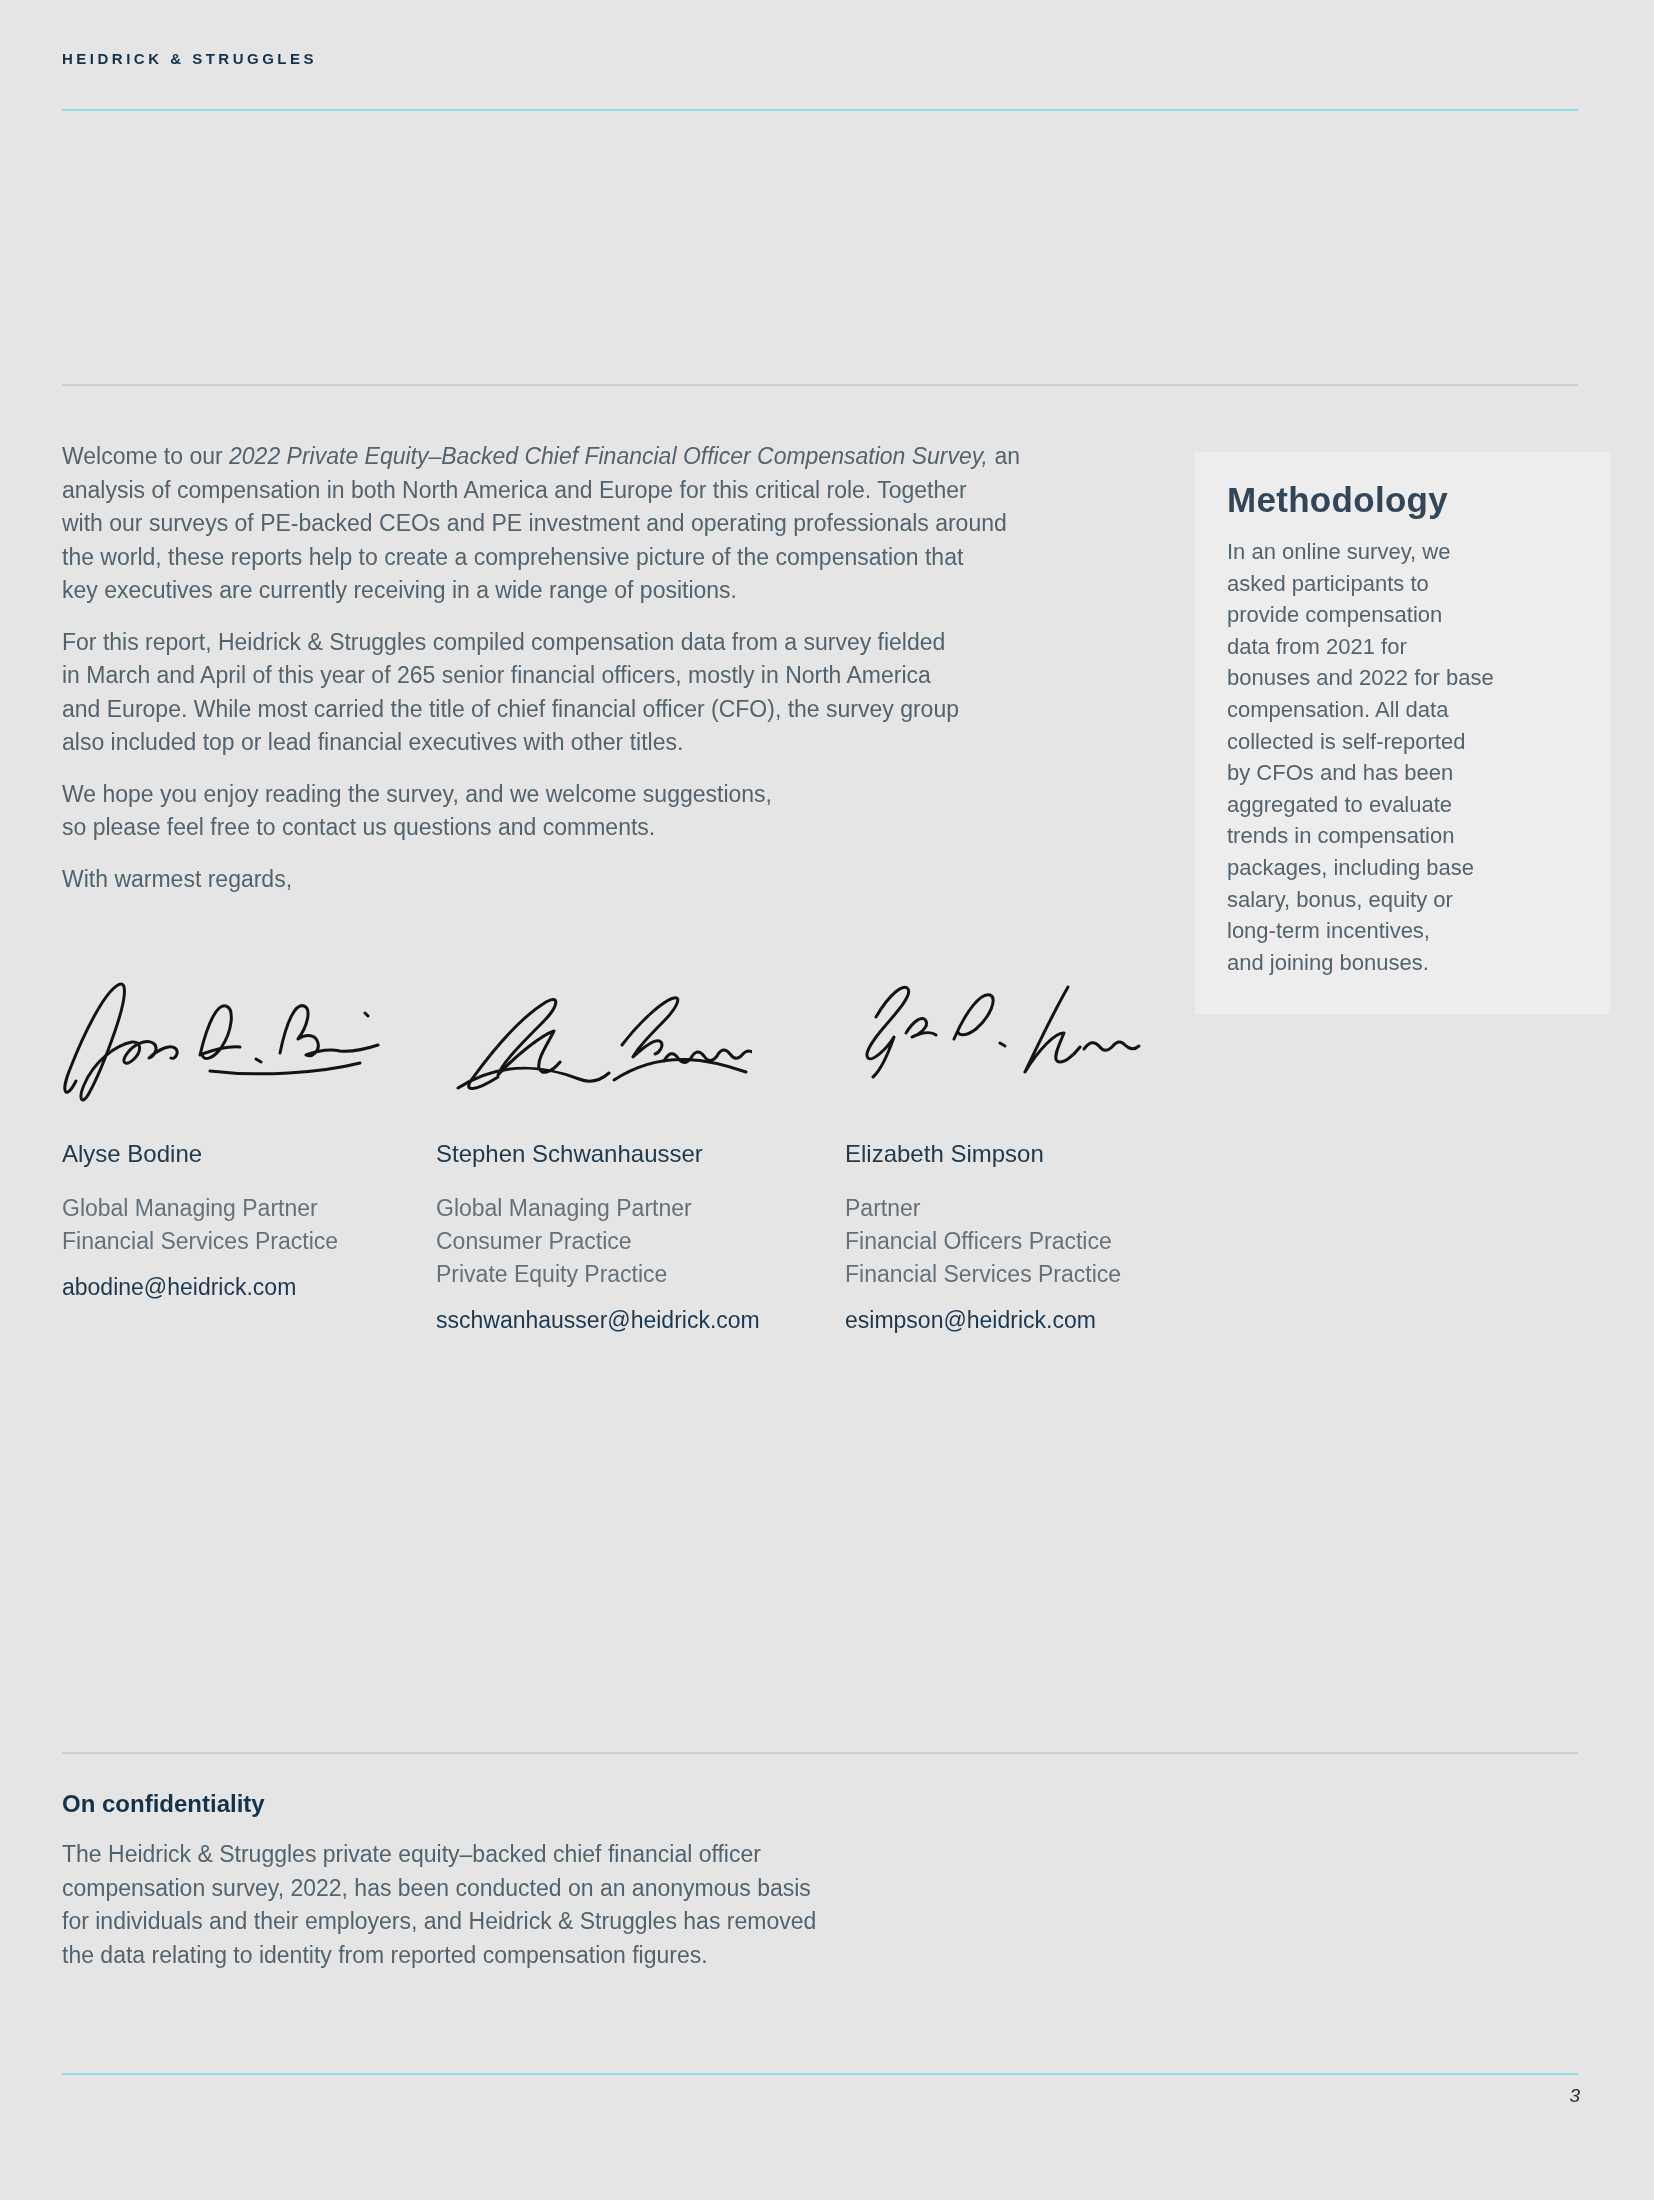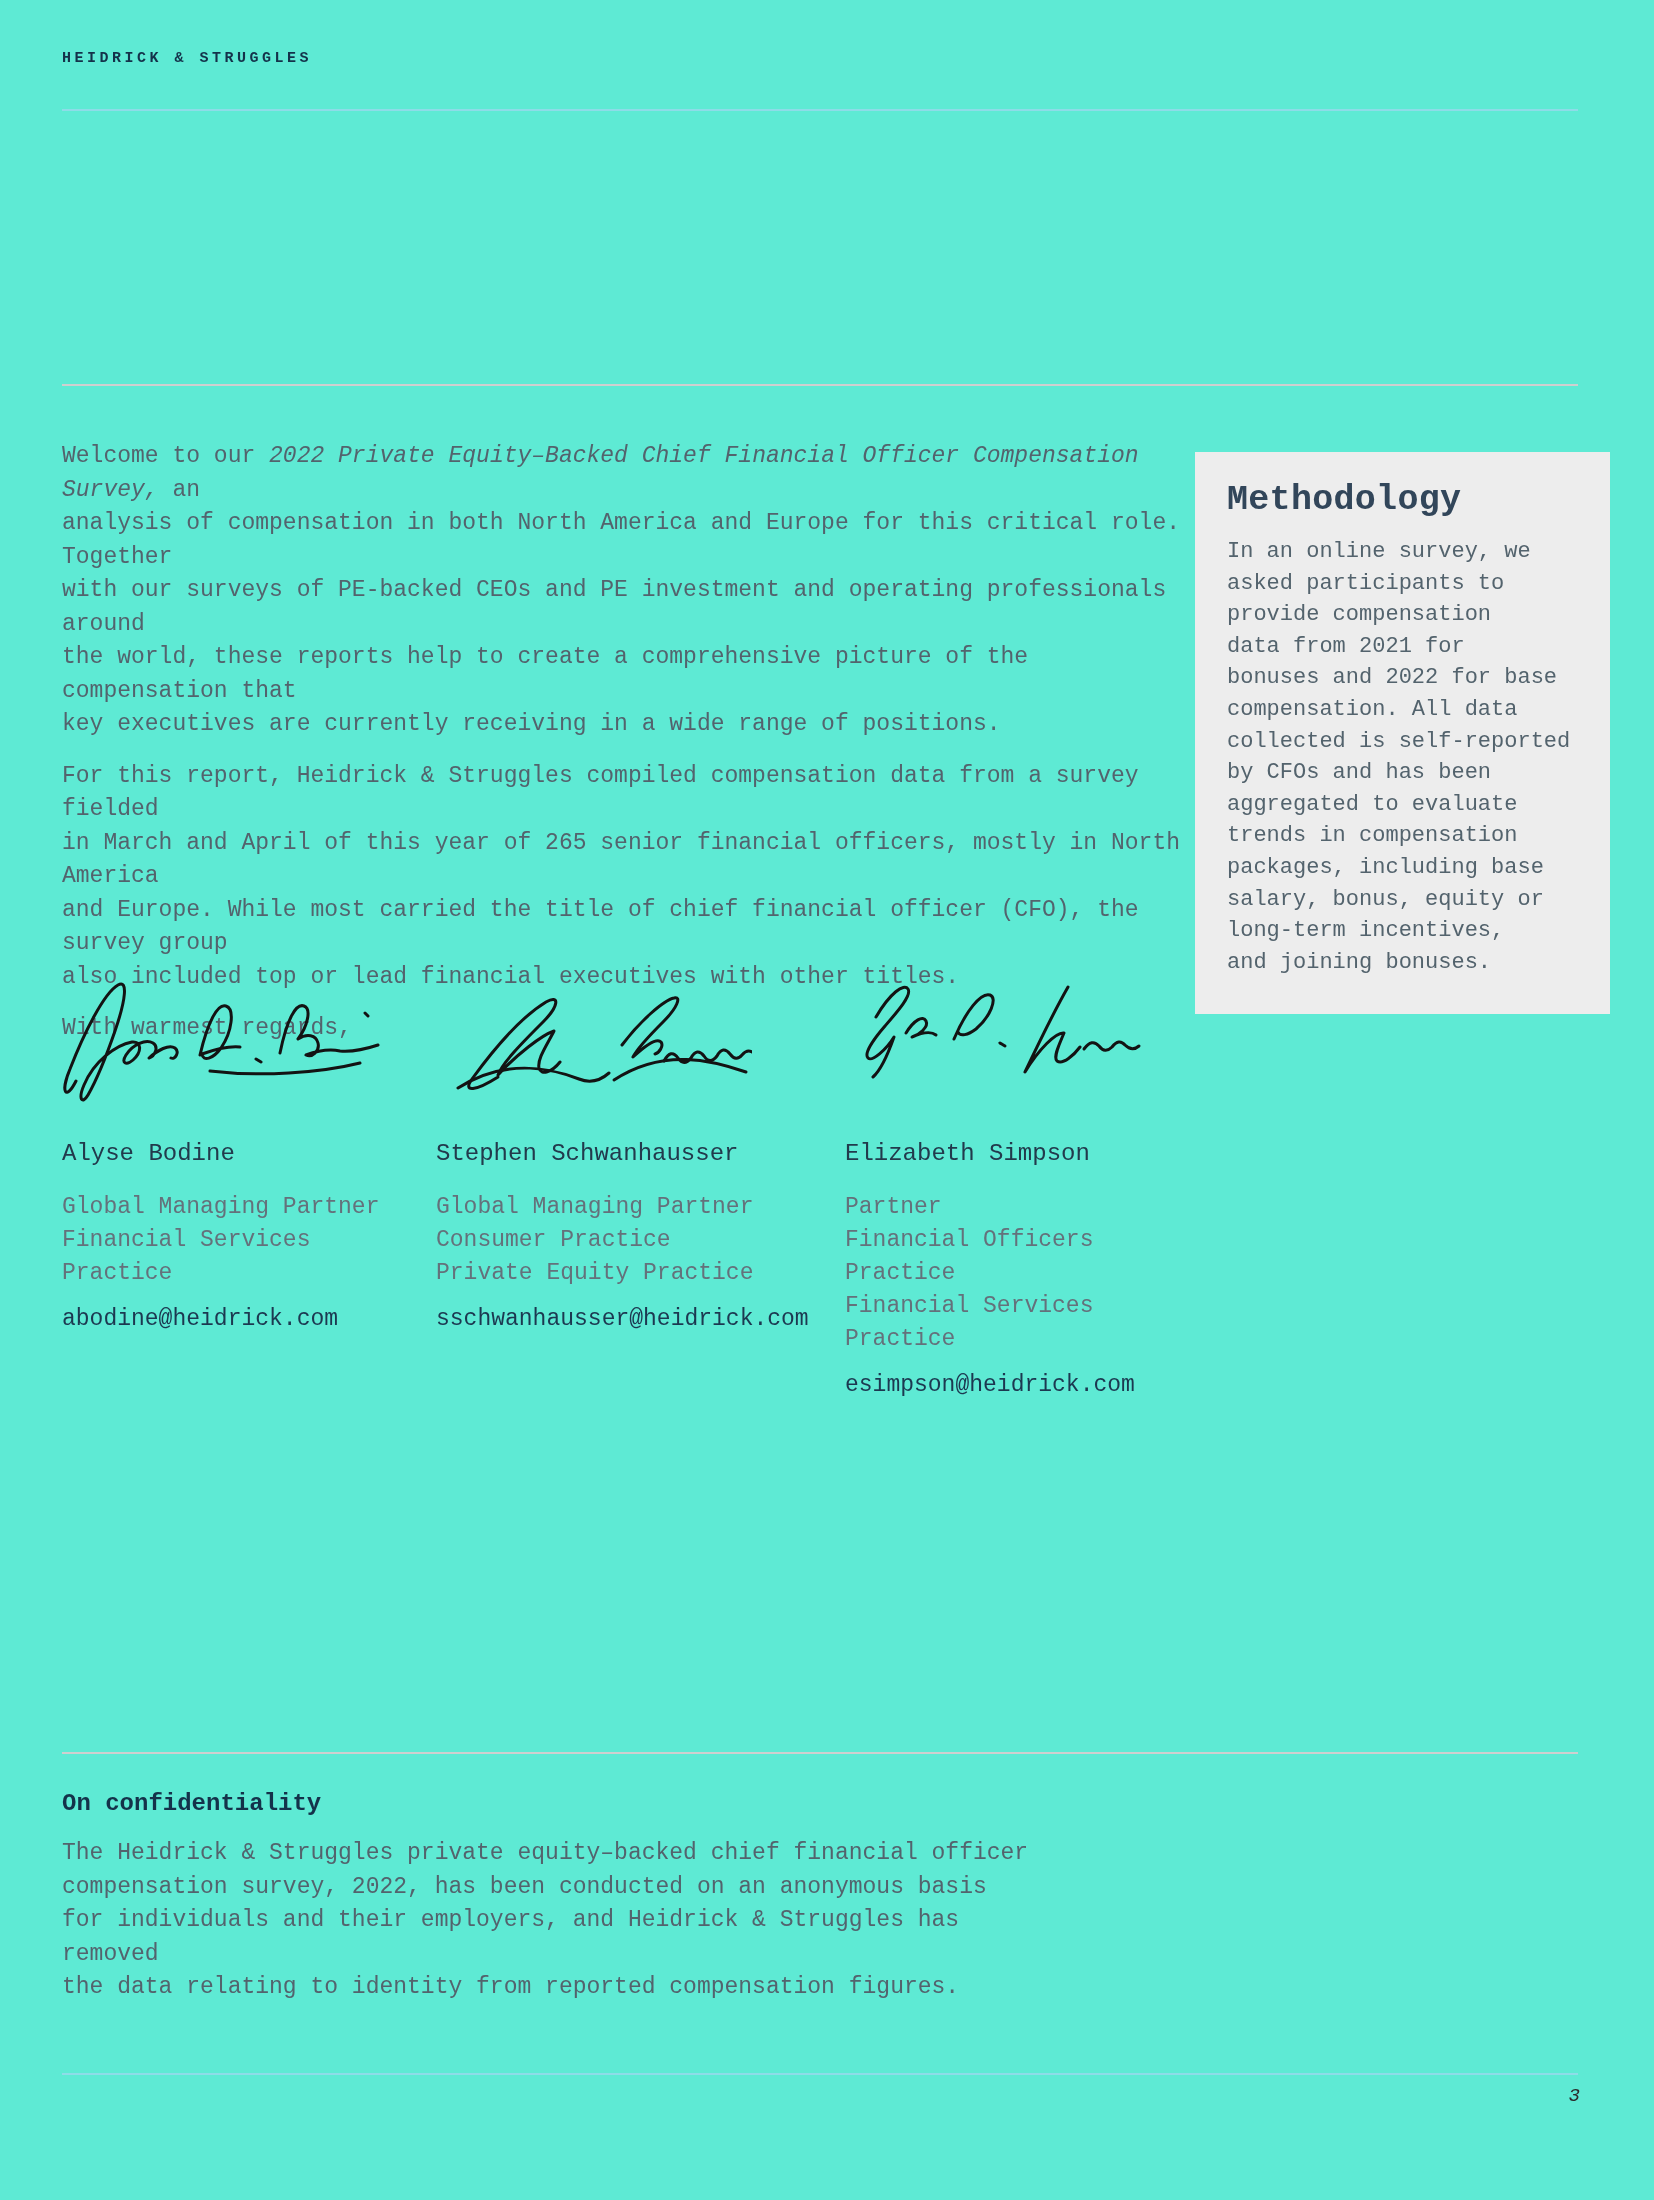--- a/index.html
+++ b/index.html
@@ -1,18 +1,18 @@
 <!DOCTYPE html>
 <html><head>
 <meta charset="utf-8">
 <style>
   html,body{margin:0;padding:0;background:#ffffff;}
   .page{
-    position:relative;width:1654px;height:2200px;background:#5eead4;overflow:hidden;
-    font-family:Liberation Mono, monospace;color:#53636d;
+    position:relative;width:1654px;height:2200px;background:#e5e5e5;overflow:hidden;
+    font-family:Liberation Sans, sans-serif;color:#53636d;
   }
   .brand{
     position:absolute;left:62px;top:50px;
     font-size:15px;font-weight:700;letter-spacing:3.5px;color:#14324a;
   }
   .rule-teal{position:absolute;left:62px;width:1516px;height:2px;background:#8edce8;}
   .rule-teal.top{top:109px;}
   .rule-teal.bottom{top:2073px;}
   .rule-gray{position:absolute;left:62px;width:1516px;height:2px;background:#cfcfcf;}
   .rule-gray.mid{top:384px;}
@@ -75,20 +75,22 @@
   <div class="letter">
     <p><span>Welcome to our </span><span class="it">2022 Private Equity–Backed Chief Financial Officer Compensation Survey,</span><span> an
 analysis of compensation in both North America and Europe for this critical role. Together
 with our surveys of PE-backed CEOs and PE investment and operating professionals around
 the world, these reports help to create a comprehensive picture of the compensation that
 key executives are currently receiving in a wide range of positions.</span></p>
     <p>For this report, Heidrick &amp; Struggles compiled compensation data from a survey fielded
 in March and April of this year of 265 senior financial officers, mostly in North America
 and Europe. While most carried the title of chief financial officer (CFO), the survey group
 also included top or lead financial executives with other titles.</p>
+    <p>We hope you enjoy reading the survey, and we welcome suggestions,
+so please feel free to contact us questions and comments.</p>
     <p class="closing">With warmest regards,</p>
   </div>
 
   <aside class="methodology">
     <h2>Methodology</h2>
     <div class="m-body">In an online survey, we
 asked participants to
 provide compensation
 data from 2021 for
 bonuses and 2022 for base

